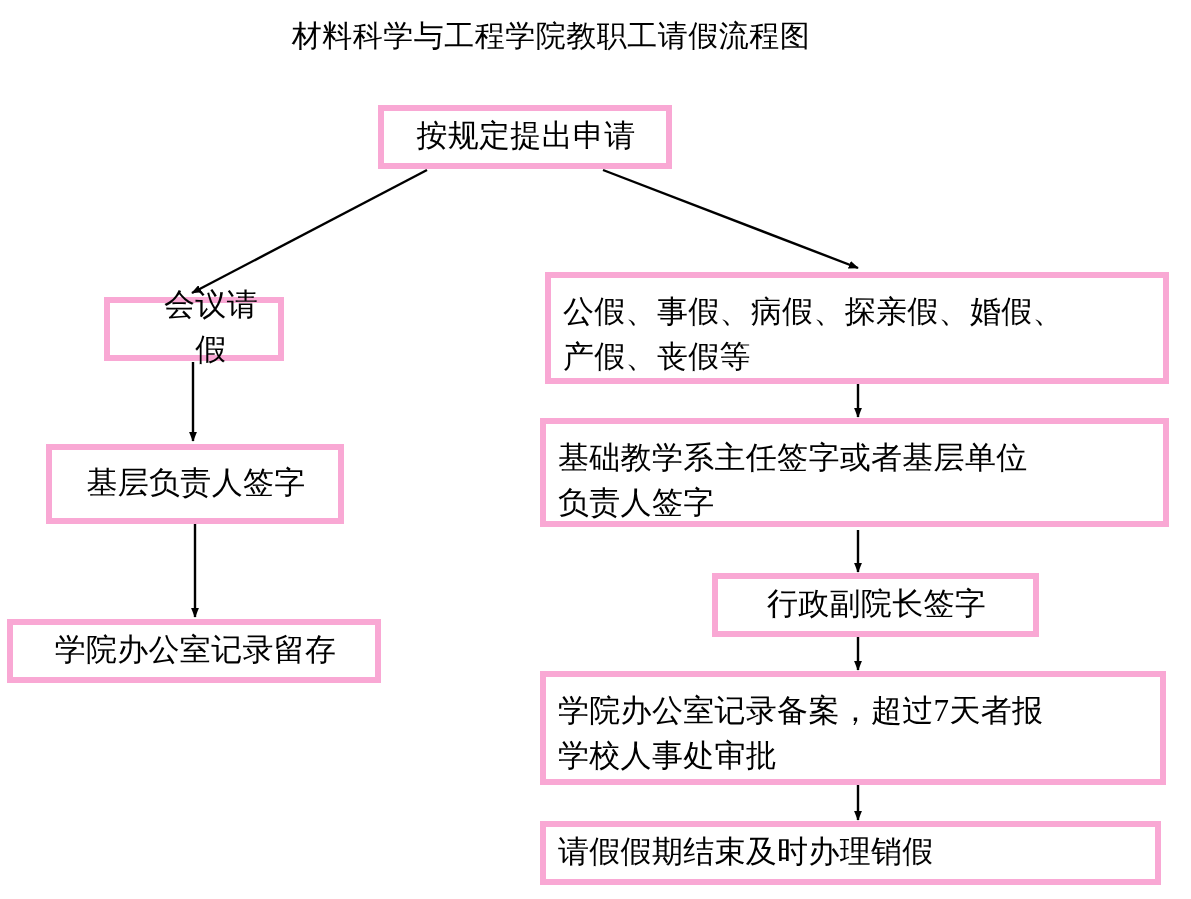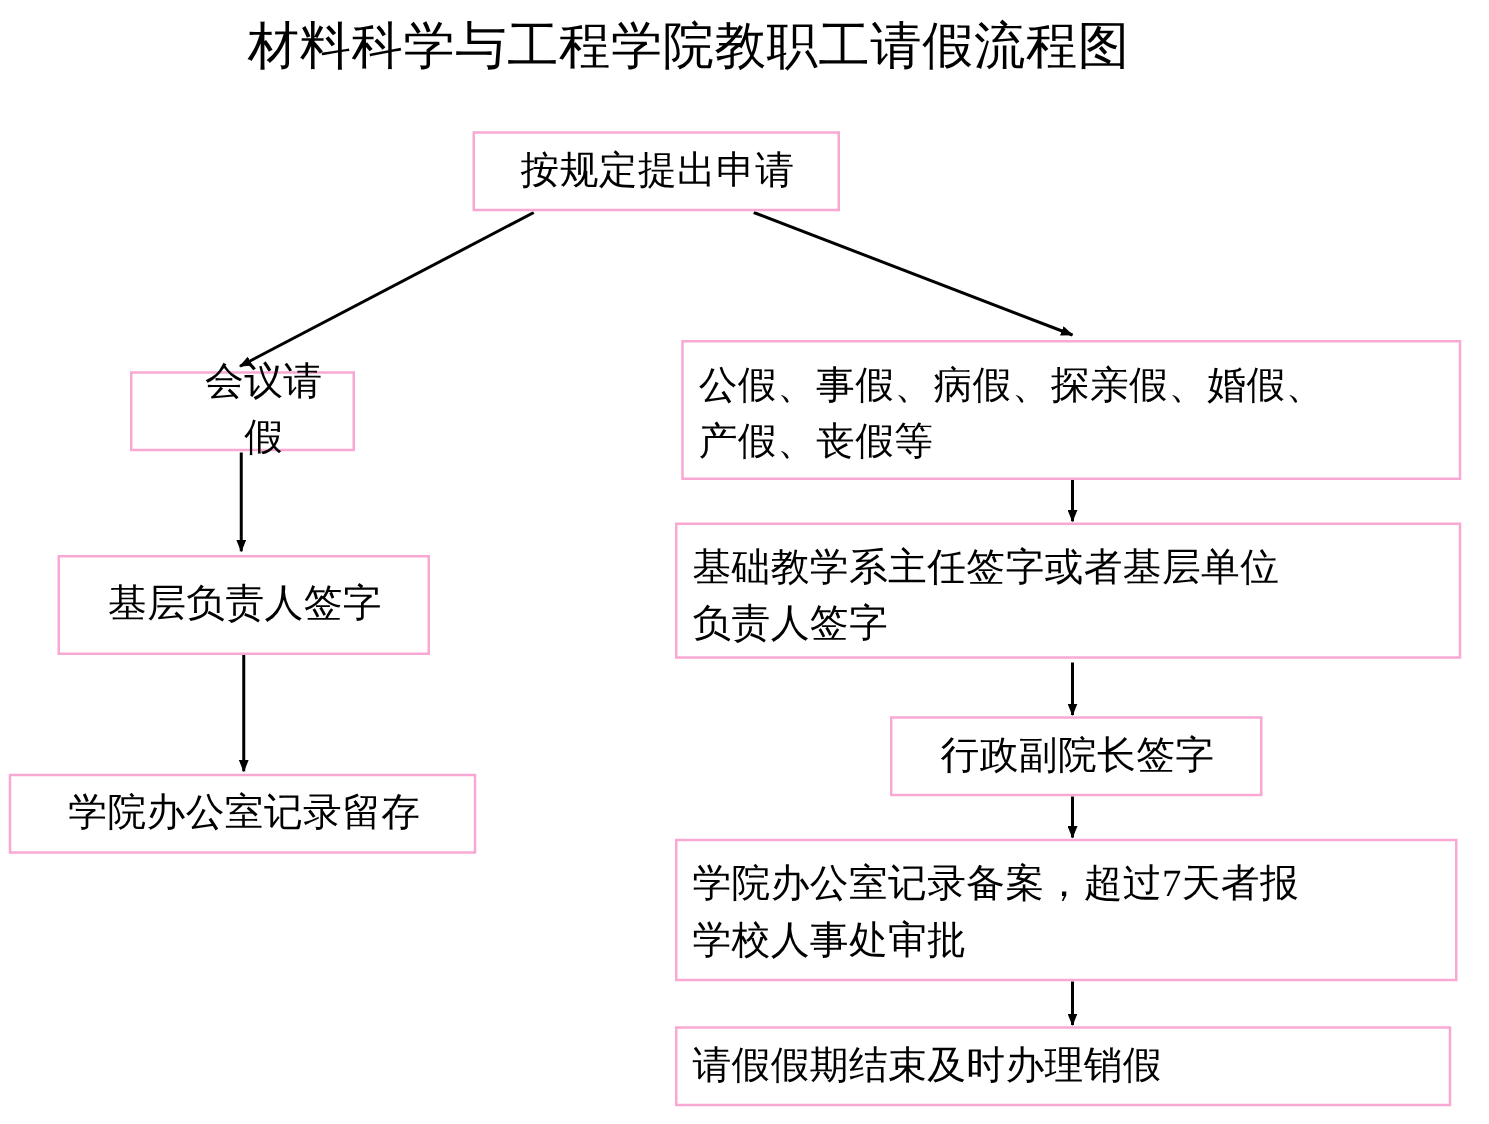--- a/index.html
+++ b/index.html
@@ -19,30 +19,30 @@
     width: 1191px;
     height: 899px;
     background: #ffffff;
   }
   .chart-title {
     position: absolute;
     left: 0;
     top: 16px;
     width: 1102px;
     text-align: center;
-    font-size: 41px;
+    font-size: 30px;
     line-height: 40px;
     letter-spacing: 0.5px;
     white-space: nowrap;
   }
   
   .node {
     position: absolute;
     box-sizing: border-box;
-    border: 2px solid #f9a8d4;
+    border: 6px solid #f9a8d4;
     background: #ffffff;
     display: flex;
     align-items: center;
     padding: 2px 10px 4px 12px;
   }
   .node-text {
     font-size: 31px;
     line-height: 1.45;
     letter-spacing: 0.3px;
     width: 100%;
@@ -114,21 +114,21 @@
   <div class="node two-line" style="left:545px; top:272px; width:624px; height:112px;">
     <span class="node-text">公假、事假、病假、探亲假、婚假、
 产假、丧假等</span>
   </div>
 
   <div class="node two-line" style="left:540px; top:418px; width:629px; height:109px;">
     <span class="node-text">基础教学系主任签字或者基层单位
 负责人签字</span>
   </div>
 
-  <div class="node centered" style="left:712px; top:573px; width:298px; height:64px;">
+  <div class="node centered" style="left:712px; top:573px; width:327px; height:64px;">
     <span class="node-text">行政副院长签字</span>
   </div>
 
   <div class="node two-line" style="left:540px; top:671px; width:626px; height:114px;">
     <span class="node-text">学院办公室记录备案，超过7天者报
 学校人事处审批</span>
   </div>
 
   <div class="node" style="left:540px; top:821px; width:621px; height:64px;">
     <span class="node-text">请假假期结束及时办理销假</span>

